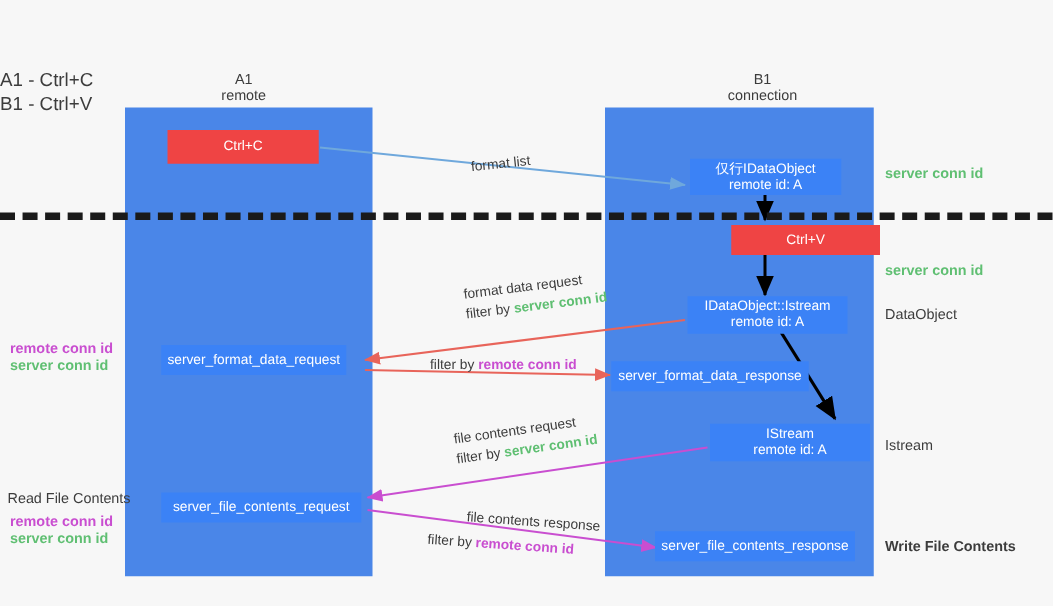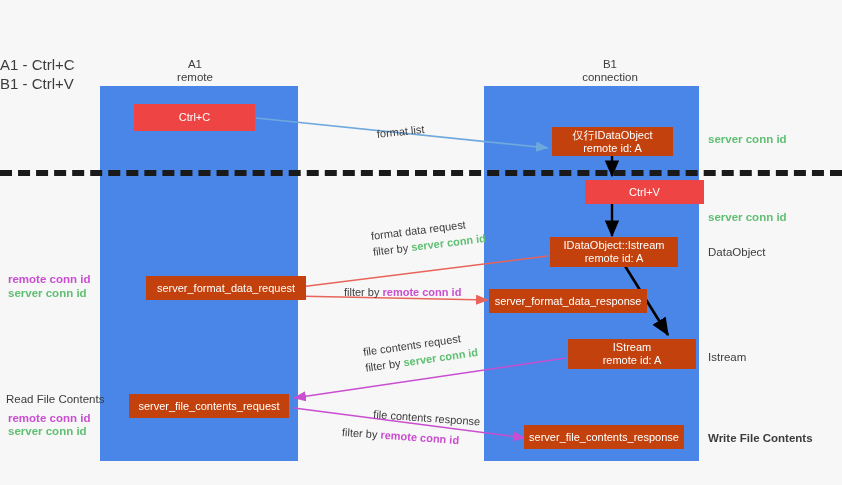--- a/index.html
+++ b/index.html
@@ -48,21 +48,21 @@
     flex-direction: column;
     align-items: center;
     justify-content: center;
     color: #ffffff;
     font-size: 11px;
     line-height: 13px;
     text-align: center;
     white-space: pre;
   }
   .box.green { background: #ef4444; }
-  .box.orange { background: #c2410c; }
+  .box.orange { background: #3b82f6; }
 
   .divider {
     position: absolute;
     left: 0;
     width: 842px;
     height: 0;
     border-top: 6px dashed #1a1a1a;
   }
 
   .side-label {
@@ -144,21 +144,21 @@
   <div class="box green" style="left:134px; top:104px; width:121px; height:27px;">Ctrl+C</div>
 
   <div class="box orange" style="left:552px; top:127px; width:121px; height:29px;">仅行IDataObject
 remote id: A</div>
 
   <div class="box green" style="left:553px; top:180px; width:119px; height:24px;margin-left:32px;">Ctrl+V</div>
 
   <div class="box orange" style="left:550px; top:237px; width:128px; height:30px;">IDataObject::Istream
 remote id: A</div>
 
-  <div class="box orange" style="left:146px; top:276px; width:160px; height:24px;text-align:right;">server_format_data_request</div>
+  <div class="box orange" style="left:129px; top:276px; width:148px; height:24px;text-align:right;">server_format_data_request</div>
 
   <div class="box orange" style="left:489px; top:289px; width:158px; height:24px;">server_format_data_response</div>
 
   <div class="box orange" style="left:568px; top:339px; width:128px; height:30px;">IStream
 remote id: A</div>
 
   <div class="box orange" style="left:129px; top:394px; width:160px; height:24px;">server_file_contents_request</div>
 
   <div class="box orange" style="left:524px; top:425px; width:160px; height:24px;">server_file_contents_response</div>
 

